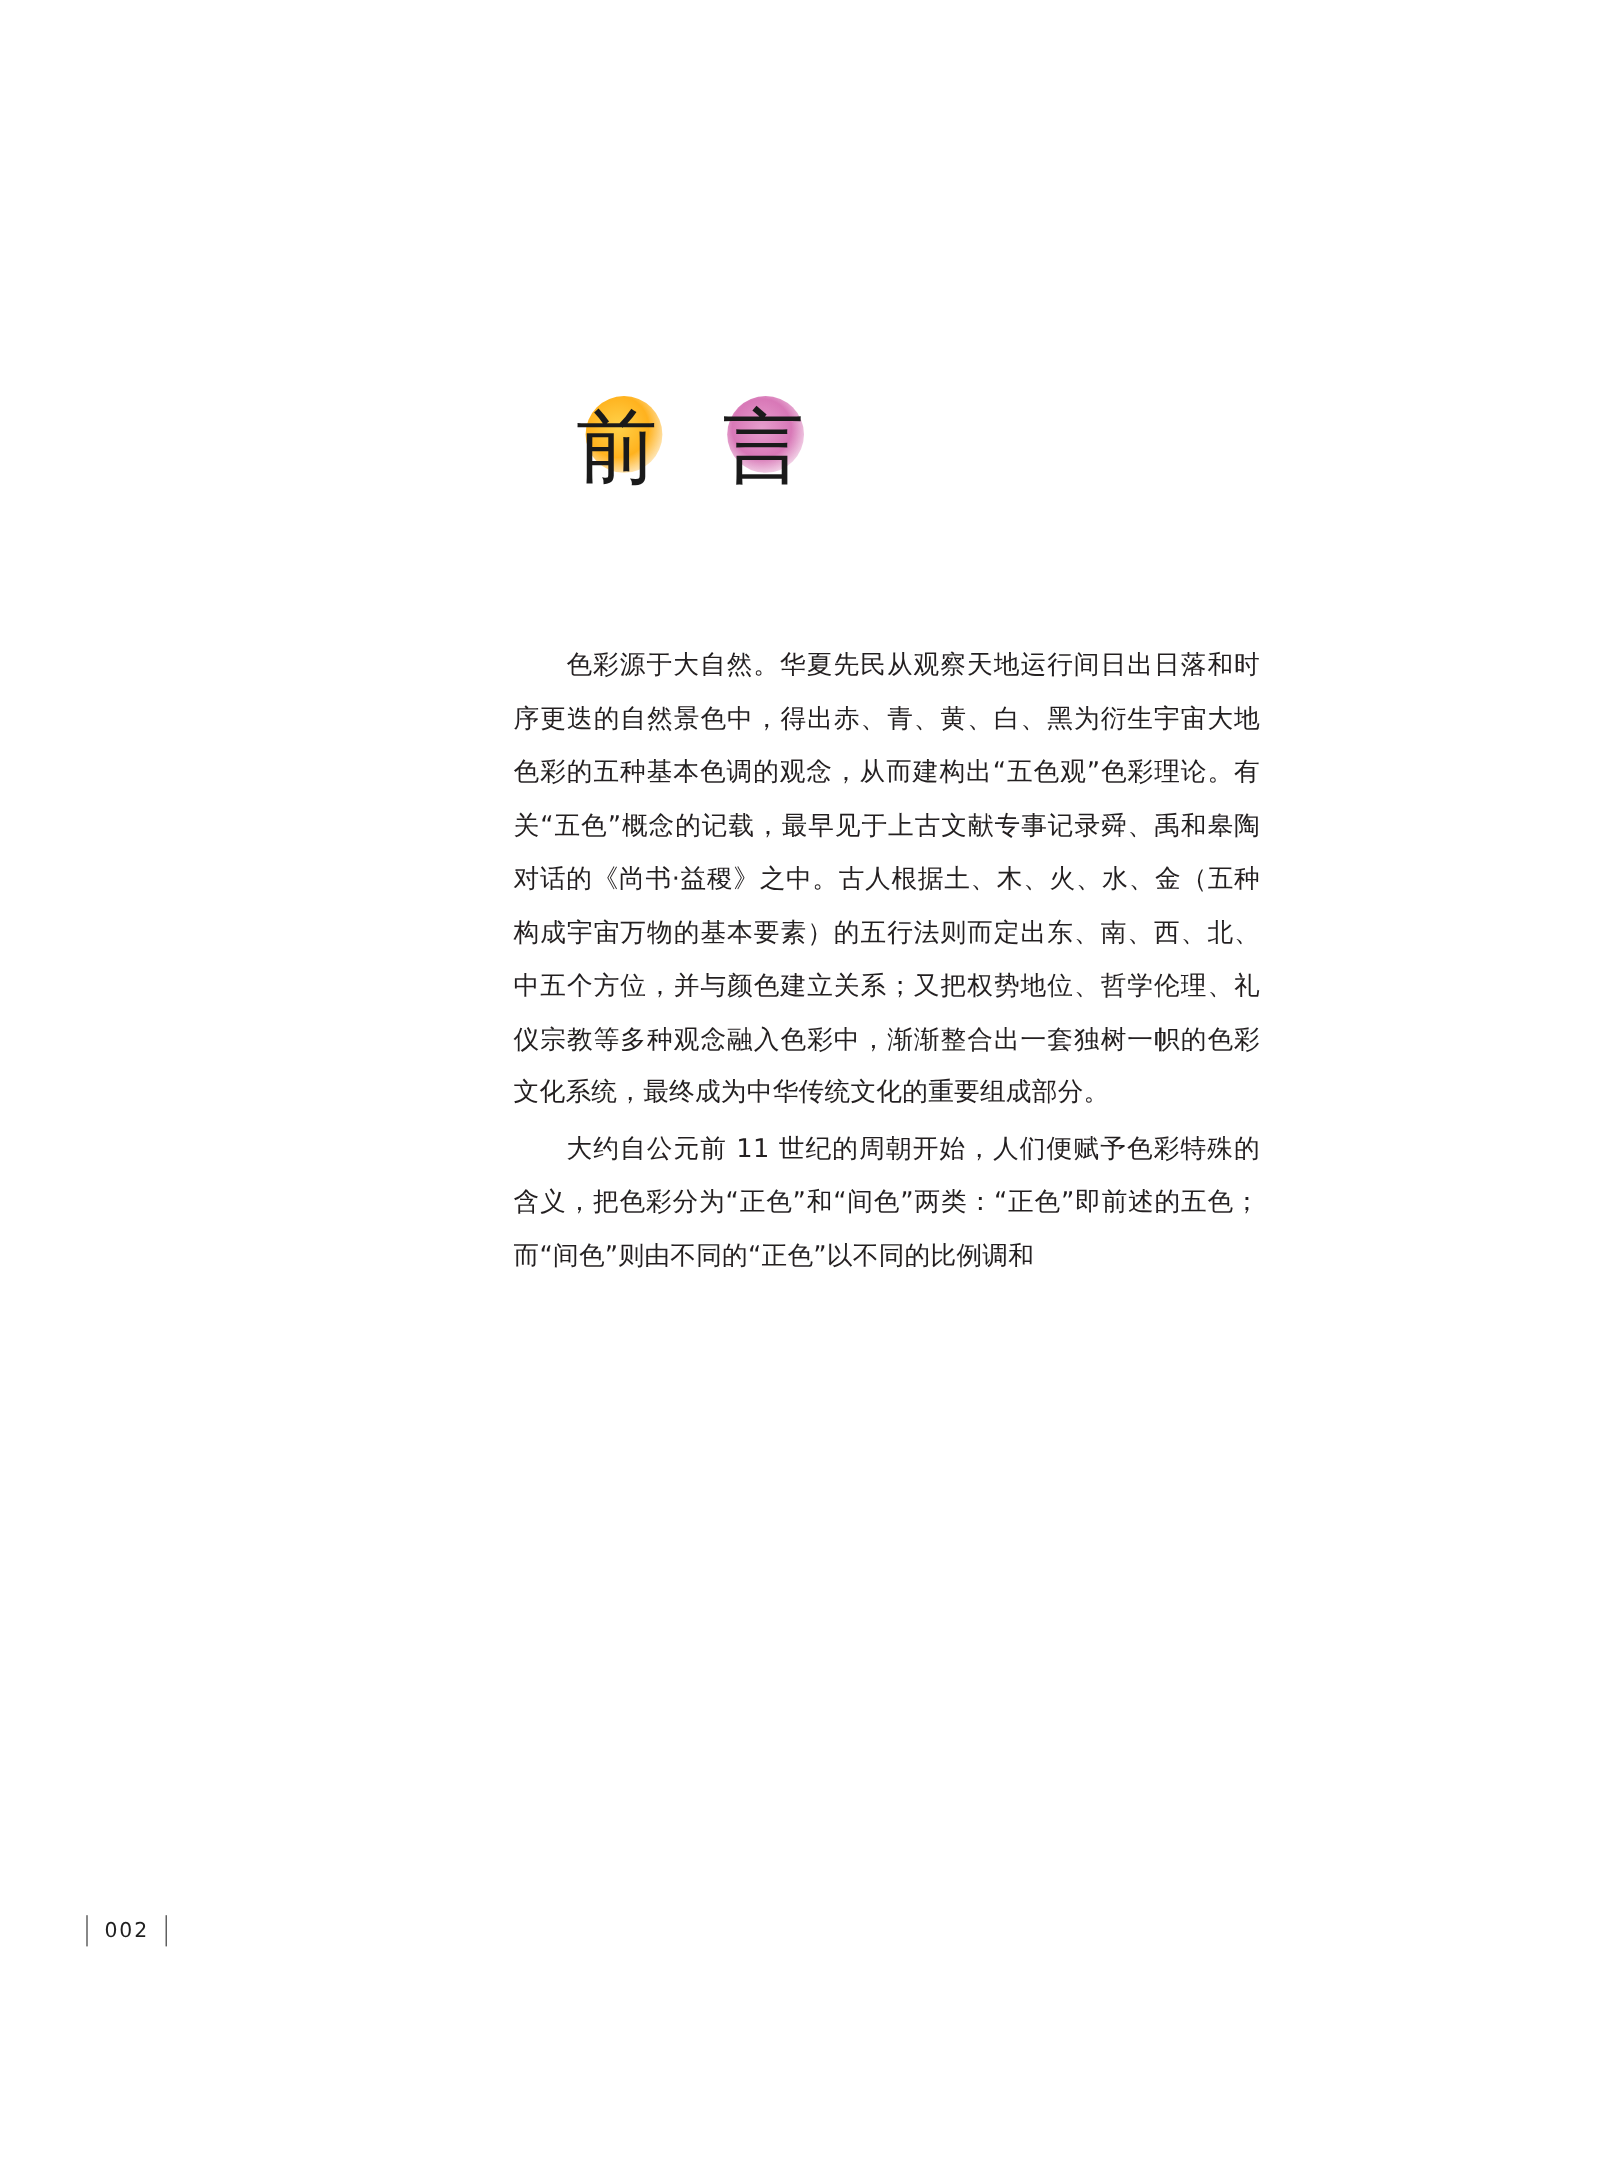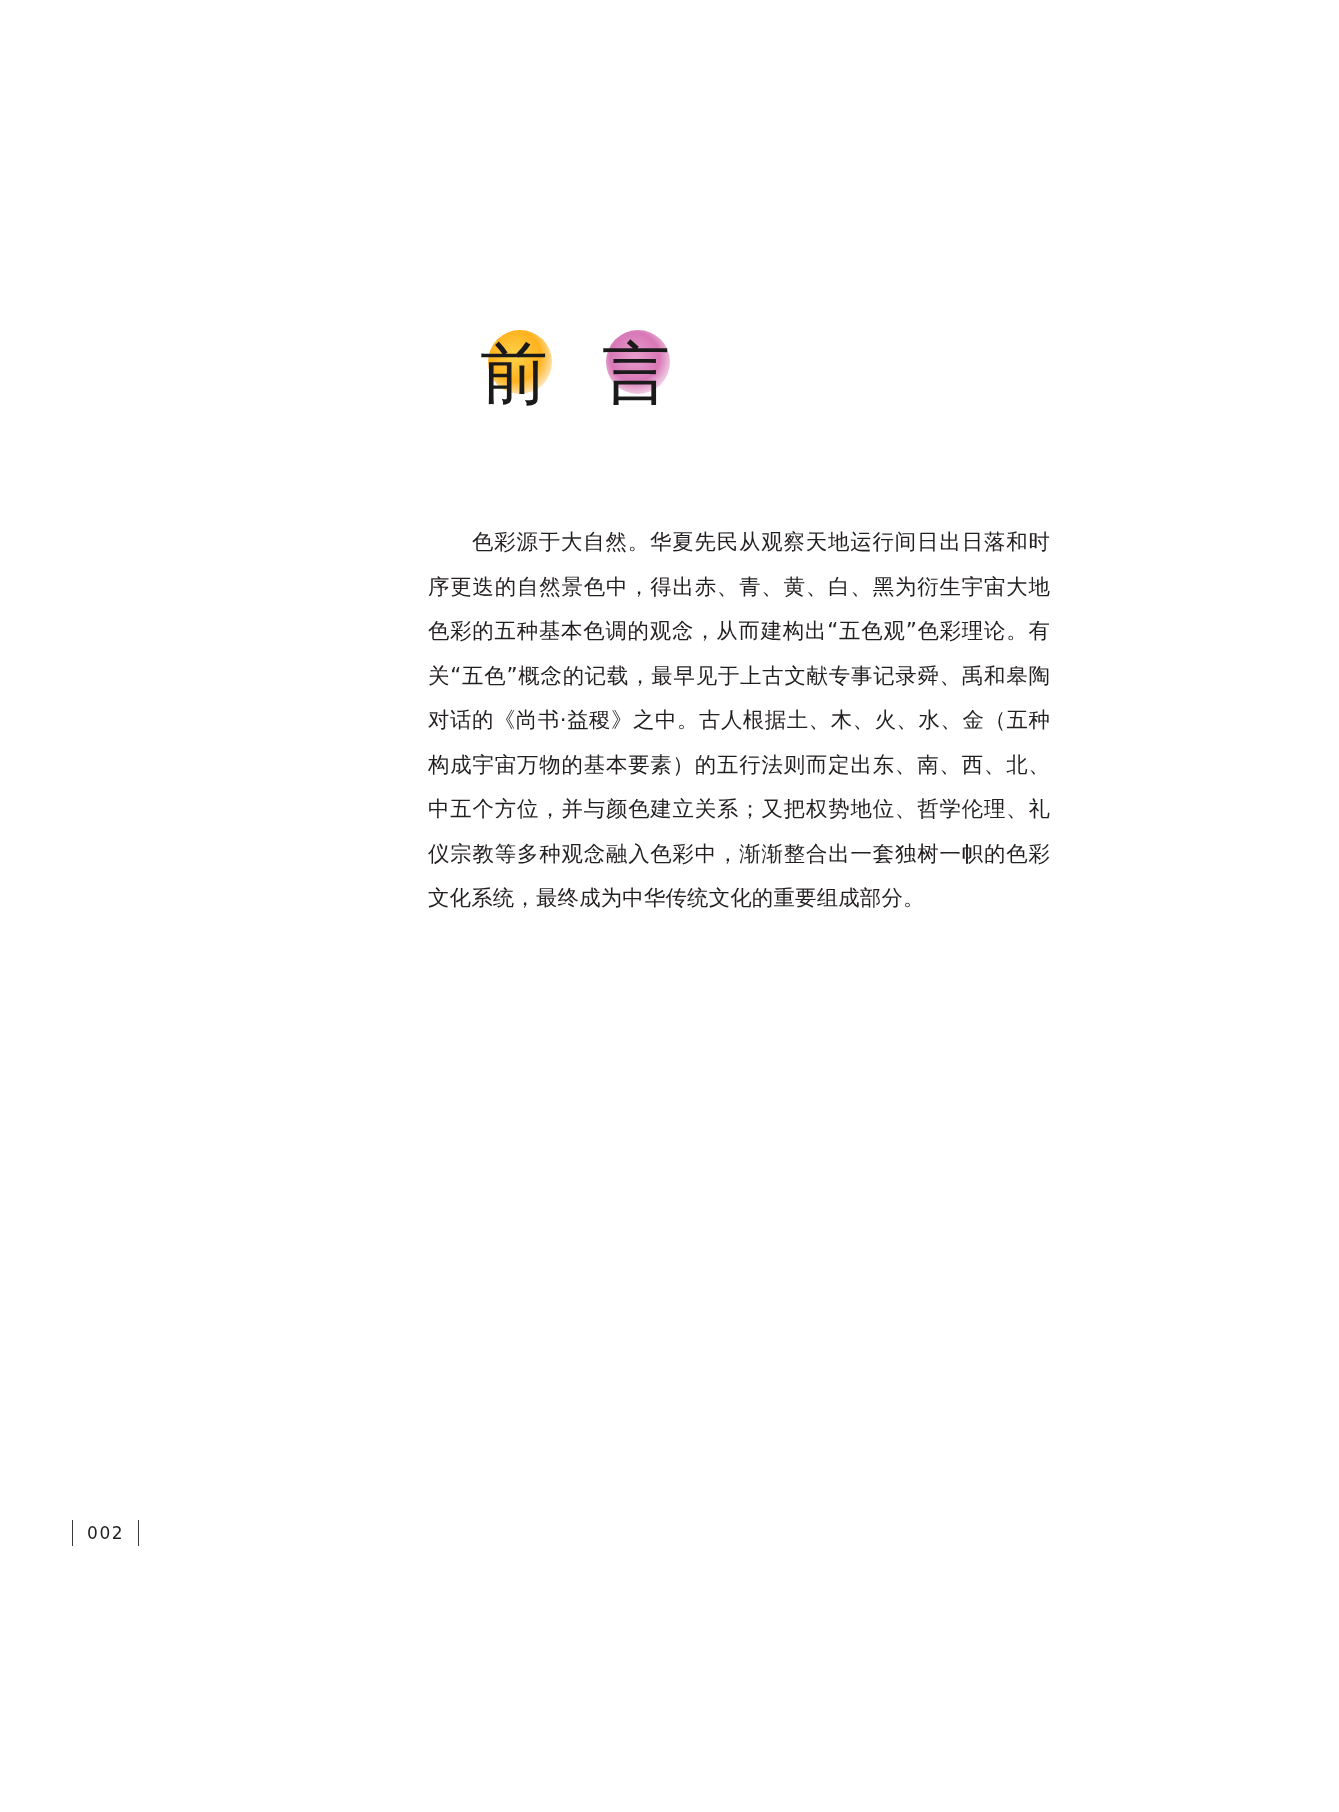--- a/index.html
+++ b/index.html
@@ -54,39 +54,39 @@
     line-height: 1;
     color: #1a1a1a;
     letter-spacing: 0;
   }
   .title-char.second .glyph { left: 4px; }
 
   
   .body-text {
     position: absolute;
     left: 428px;
-    top: 520px;
+    top: 533px;
     width: 622px;
   }
   .body-text p {
     margin: 0 0 2px 0;
     font-family: "DejaVu Sans", "Liberation Sans", sans-serif;
     font-size: 21.4px;
     line-height: 44.5px;
     color: #231f20;
     text-align: justify;
     text-indent: 44px;
     letter-spacing: 0.2px;
   }
 
   
   .footer {
     position: absolute;
     left: 72px;
-    top: 1520px;
+    top: 1596px;
     display: flex;
     align-items: center;
     gap: 14px;
     font-family: "DejaVu Sans", "Liberation Sans", sans-serif;
   }
   .footer .rule {
     display: block;
     width: 1px;
     height: 26px;
     background: #3a3a3a;
@@ -108,20 +108,21 @@
       <span class="glyph">前</span>
     </div>
     <div class="title-char second">
       <span class="blob"></span>
       <span class="glyph">言</span>
     </div>
   </div>
 
   <div class="body-text">
     <p>色彩源于大自然。华夏先民从观察天地运行间日出日落和时序更迭的自然景色中，得出赤、青、黄、白、黑为衍生宇宙大地色彩的五种基本色调的观念，从而建构出“五色观”色彩理论。有关“五色”概念的记载，最早见于上古文献专事记录舜、禹和皋陶对话的《尚书·益稷》之中。古人根据土、木、火、水、金（五种构成宇宙万物的基本要素）的五行法则而定出东、南、西、北、中五个方位，并与颜色建立关系；又把权势地位、哲学伦理、礼仪宗教等多种观念融入色彩中，渐渐整合出一套独树一帜的色彩文化系统，最终成为中华传统文化的重要组成部分。</p>
+    <p>大约自公元前 11 世纪的周朝开始，人们便赋予色彩特殊的含义，把色彩分为“正色”和“间色”两类：“正色”即前述的五色；而“间色”则由不同的“正色”以不同的比例调和</p>
   </div>
 
   <div class="footer">
     <span class="rule"></span>
     <span class="folio">002</span>
     <span class="rule"></span>
   </div>
 
 </div>
 

